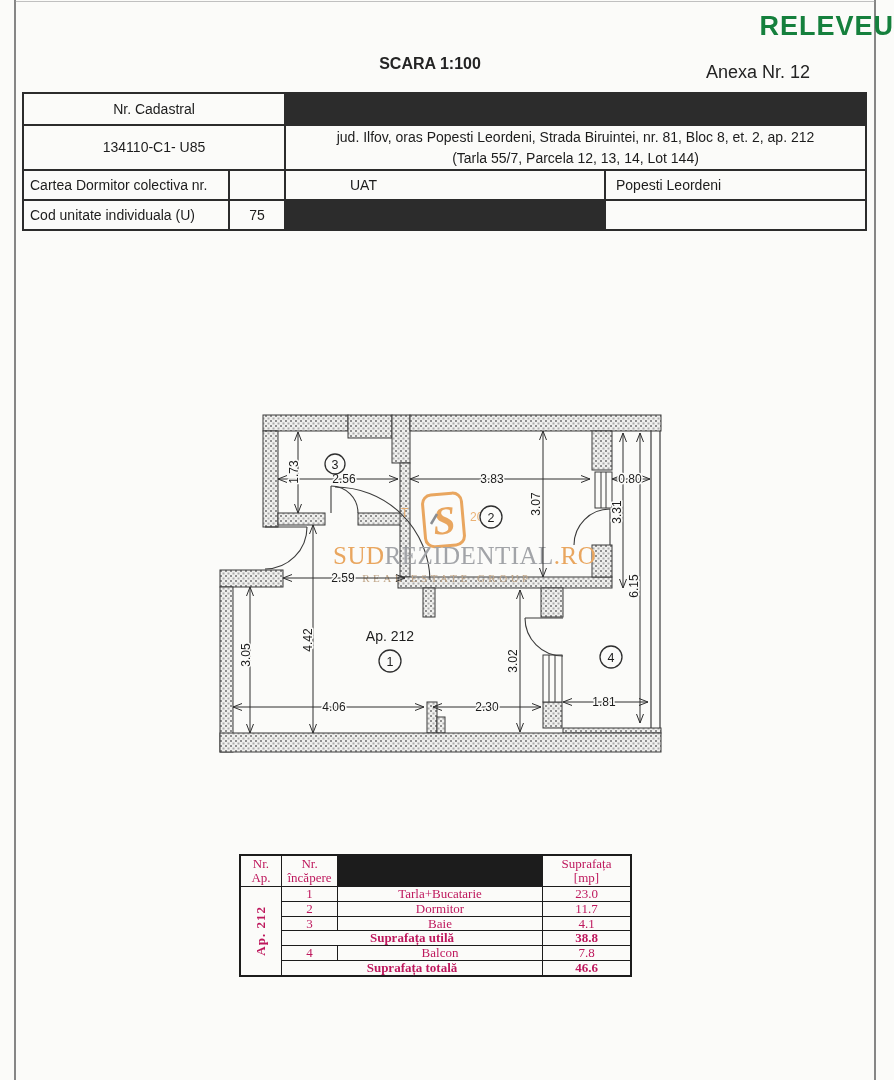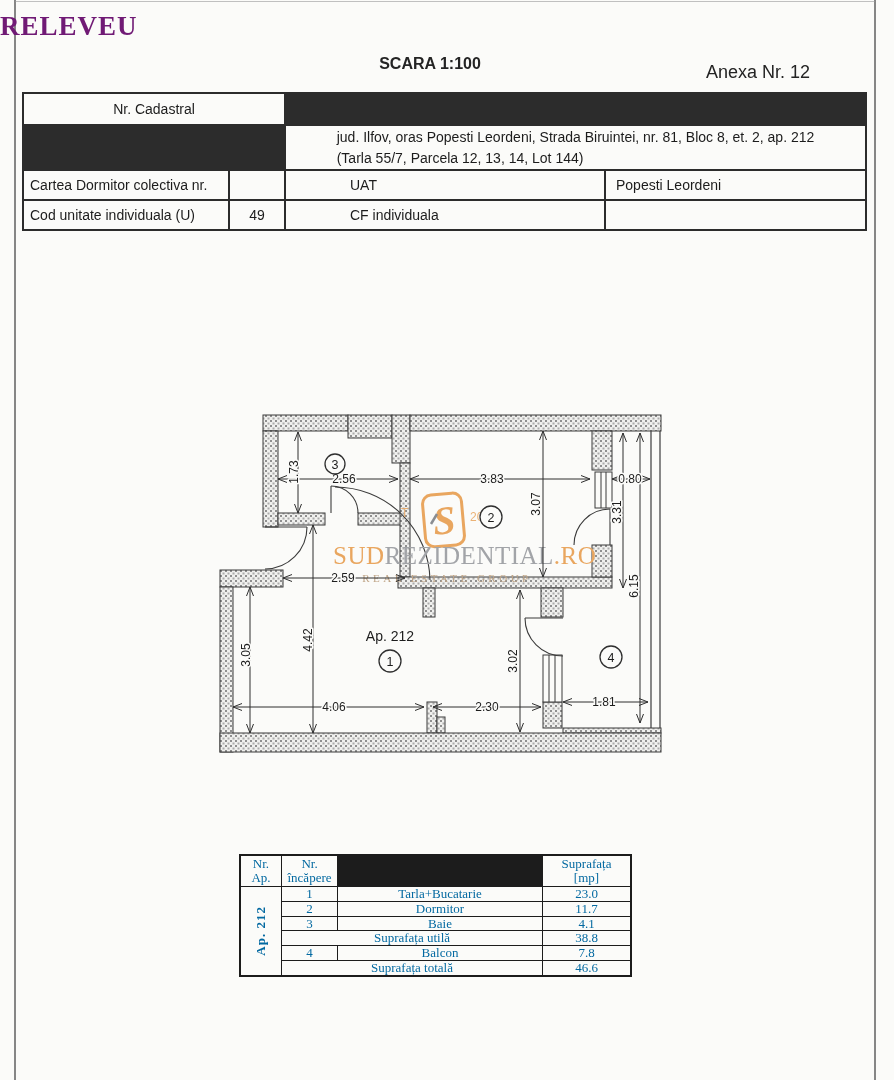--- a/index.html
+++ b/index.html
@@ -8,35 +8,35 @@
     background:#fbfbf9;overflow:hidden;
     font-family:"Liberation Sans",sans-serif;color:#1c1c1c;
   }
   
   .edge-v{position:absolute;top:0;bottom:0;width:2px;background:#5f5f5f;opacity:.75;}
   .edge-left{left:14px;}
   .edge-right{left:874px;}
   .edge-top{position:absolute;top:1px;left:15px;right:19px;height:1px;background:#9a9a9a;opacity:.6;}
 
   
-  .title{position:absolute;top:11px;left:0;width:100%;text-align:left;
-         font-size:27px;font-weight:700;letter-spacing:1px;color:#701a75;font-family:Liberation Serif, serif;}
+  .title{position:absolute;top:11px;left:0;width:100%;text-align:right;
+         font-size:27px;font-weight:700;letter-spacing:1px;color:#15803d;}
   .scale{position:absolute;top:55px;left:0;width:100%;text-align:center;
          padding-right:34px;box-sizing:border-box;font-size:16px;font-weight:700;color:#242424;}
   .annex{position:absolute;top:62px;right:84px;font-size:18px;color:#242424;}
 
   
   .info-table{
     position:absolute;left:22px;top:92px;
     display:grid;grid-template-columns:204px 54px 318px 259px;
     grid-template-rows:30px 43px 28px 28px;
     gap:2px;background:#2c2c2c;border:2px solid #2c2c2c;
     font-size:14px;
   }
-  .itc{background:#fbfbf9;display:flex;align-items:center;justify-content:center;text-align:left;line-height:1.45;}
+  .itc{background:#fbfbf9;display:flex;align-items:center;justify-content:center;text-align:center;line-height:1.45;}
   .itc.left{justify-content:flex-start;padding-left:6px;text-align:left;}
   .itc.indent{justify-content:flex-start;padding-left:64px;text-align:left;}
   .itc.pl8{justify-content:flex-start;padding-left:10px;text-align:left;}
 
   
   .plan-svg{position:absolute;left:0;top:0;}
 
   .dim{font:12px "Liberation Sans",sans-serif;fill:#1d1d1d;text-anchor:middle;
        paint-order:stroke;stroke:#fbfbf9;stroke-width:3px;stroke-linejoin:round;}
   .roomnum{font:12.5px "Liberation Sans",sans-serif;fill:#1d1d1d;text-anchor:middle;}
@@ -45,54 +45,54 @@
   .wm-tag{font:11px "Liberation Serif",serif;letter-spacing:3.5px;fill:#bfa486;text-anchor:middle;}
   .wm-s{font:italic 700 40px "Liberation Serif",serif;fill:#e9a65f;text-anchor:middle;}
   .wm-small{font:12px "Liberation Sans",sans-serif;fill:#e9a65f;opacity:.85;}
 
   
   .area-table{
     position:absolute;left:239px;top:854px;
     display:grid;grid-template-columns:40px 55px 204px 87px;
     grid-template-rows:30px 14px 14px 13px 14px 14px 14px;
     gap:1px;background:#1c1c1c;border:2px solid #1c1c1c;
-    font-family:"Liberation Serif",serif;font-size:13px;color:#0369a1;
+    font-family:"Liberation Serif",serif;font-size:13px;color:#be185d;
   }
   .atc{background:#fbfbf9;display:flex;align-items:center;justify-content:center;text-align:center;line-height:1.05;}
-  .atc.bold{font-weight:400;}
+  .atc.bold{font-weight:700;}
   .ap-rot{transform:rotate(-90deg);white-space:nowrap;font-weight:700;letter-spacing:1px;}
 </style>
 </head>
 <body>
 
 <div class="page">
 
   <div class="edge-v edge-left"></div>
   <div class="edge-v edge-right"></div>
   <div class="edge-top"></div>
 
   <div class="title">RELEVEU</div>
   <div class="scale">SCARA 1:100</div>
   <div class="annex">Anexa Nr. 12</div>
 
   <div class="info-table">
     <div class="itc" style="grid-column:1 / span 2;grid-row:1">Nr. Cadastral</div>
+    <div class="itc" style="grid-column:1 / span 2;grid-row:2">134110-C1- U85</div>
     <div class="itc" style="grid-column:3 / span 2;grid-row:2">
       <div>
         <div>jud. Ilfov, oras Popesti Leordeni, Strada Biruintei, nr. 81, Bloc 8, et. 2, ap. 212</div>
         <div>(Tarla 55/7, Parcela 12, 13, 14, Lot 144)</div>
       </div>
     </div>
     <div class="itc left" style="grid-column:1;grid-row:3">Cartea Dormitor colectiva nr.</div>
     <div class="itc" style="grid-column:2;grid-row:3"></div>
     <div class="itc pl8" style="grid-column:4;grid-row:3">Popesti Leordeni</div>
     <div class="itc indent" style="grid-column:3;grid-row:3">UAT</div>
     <div class="itc left" style="grid-column:1;grid-row:4">Cod unitate individuala (U)</div>
-    <div class="itc" style="grid-column:2;grid-row:4">49</div>
-    <div class="itc indent" style="grid-column:3;grid-row:4">CF individuala</div>
+    <div class="itc" style="grid-column:2;grid-row:4">75</div>
     <div class="itc" style="grid-column:4;grid-row:4"></div>
   </div>
 
   <svg class="plan-svg" width="894" height="1080" viewBox="0 0 894 1080">
     <defs>
       <pattern id="hatch" width="5" height="5" patternUnits="userSpaceOnUse">
         <rect width="5" height="5" fill="#f0f0ee"></rect>
         <rect x="0" y="0" width="2" height="2" fill="#8f8f8f"></rect>
         <rect x="2.5" y="2.5" width="2" height="2" fill="#ababab"></rect>
       </pattern>

